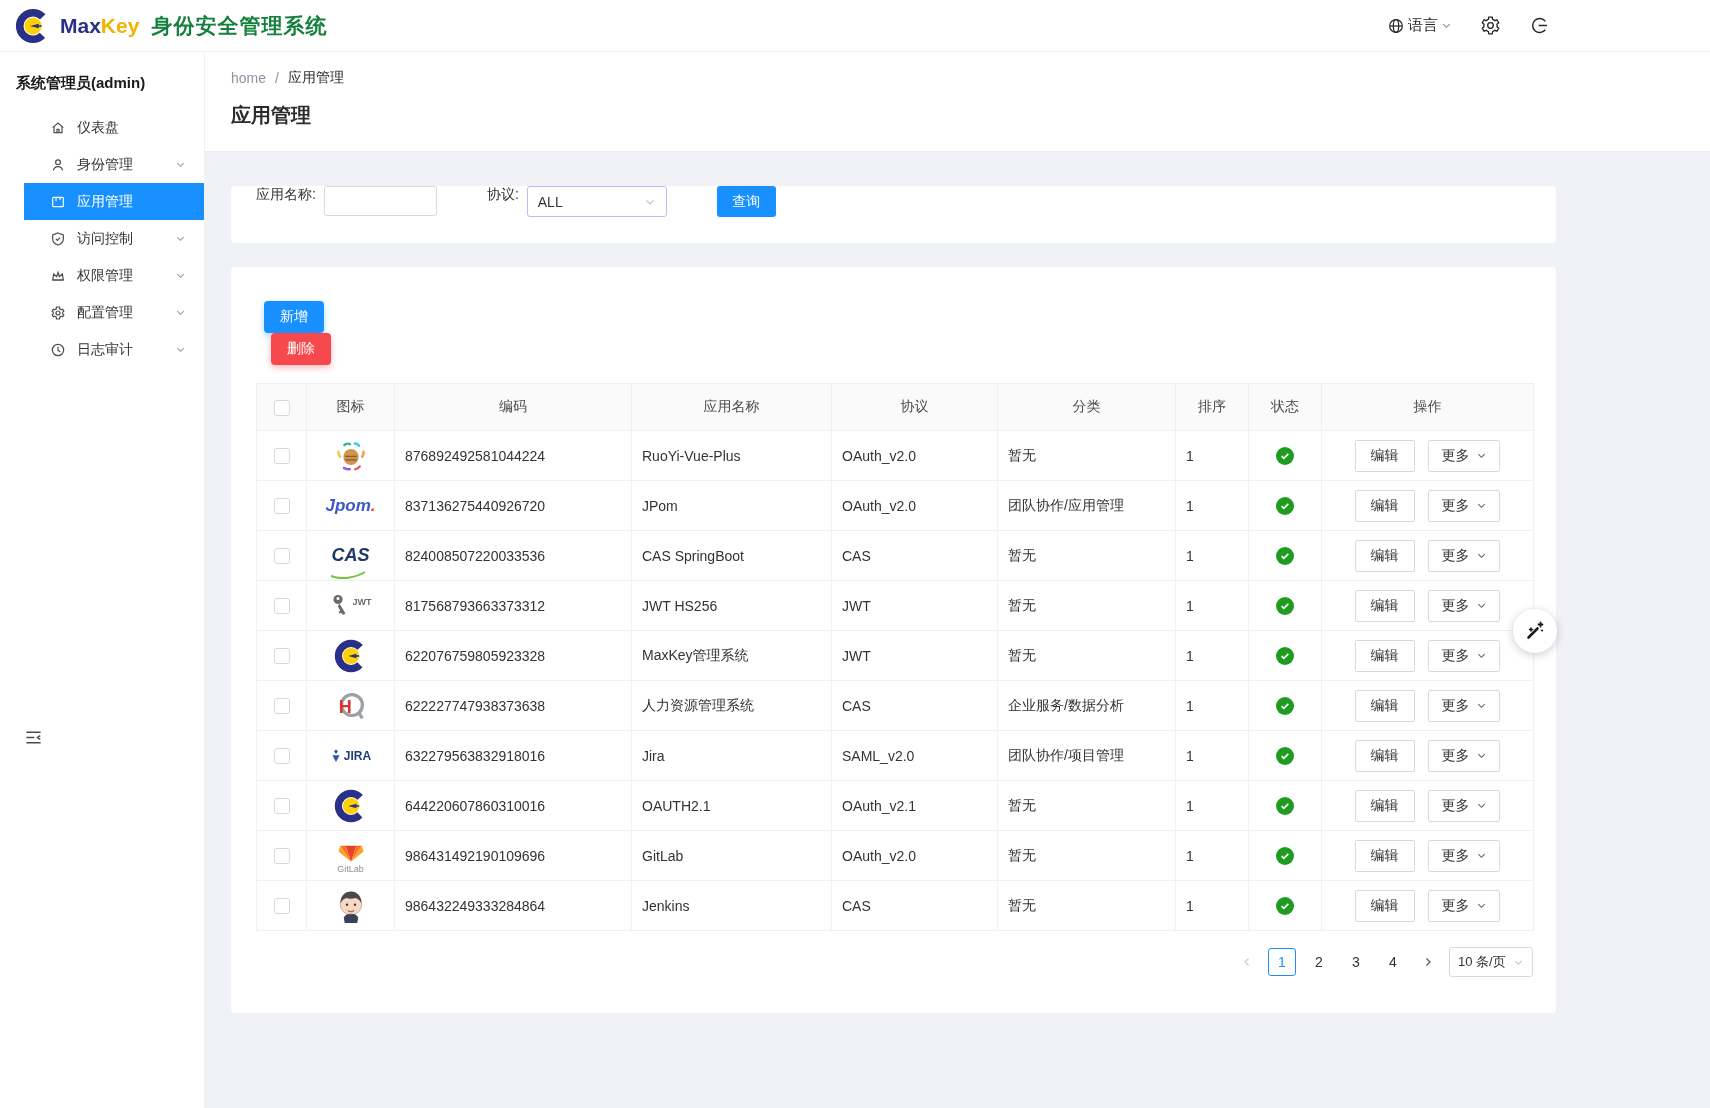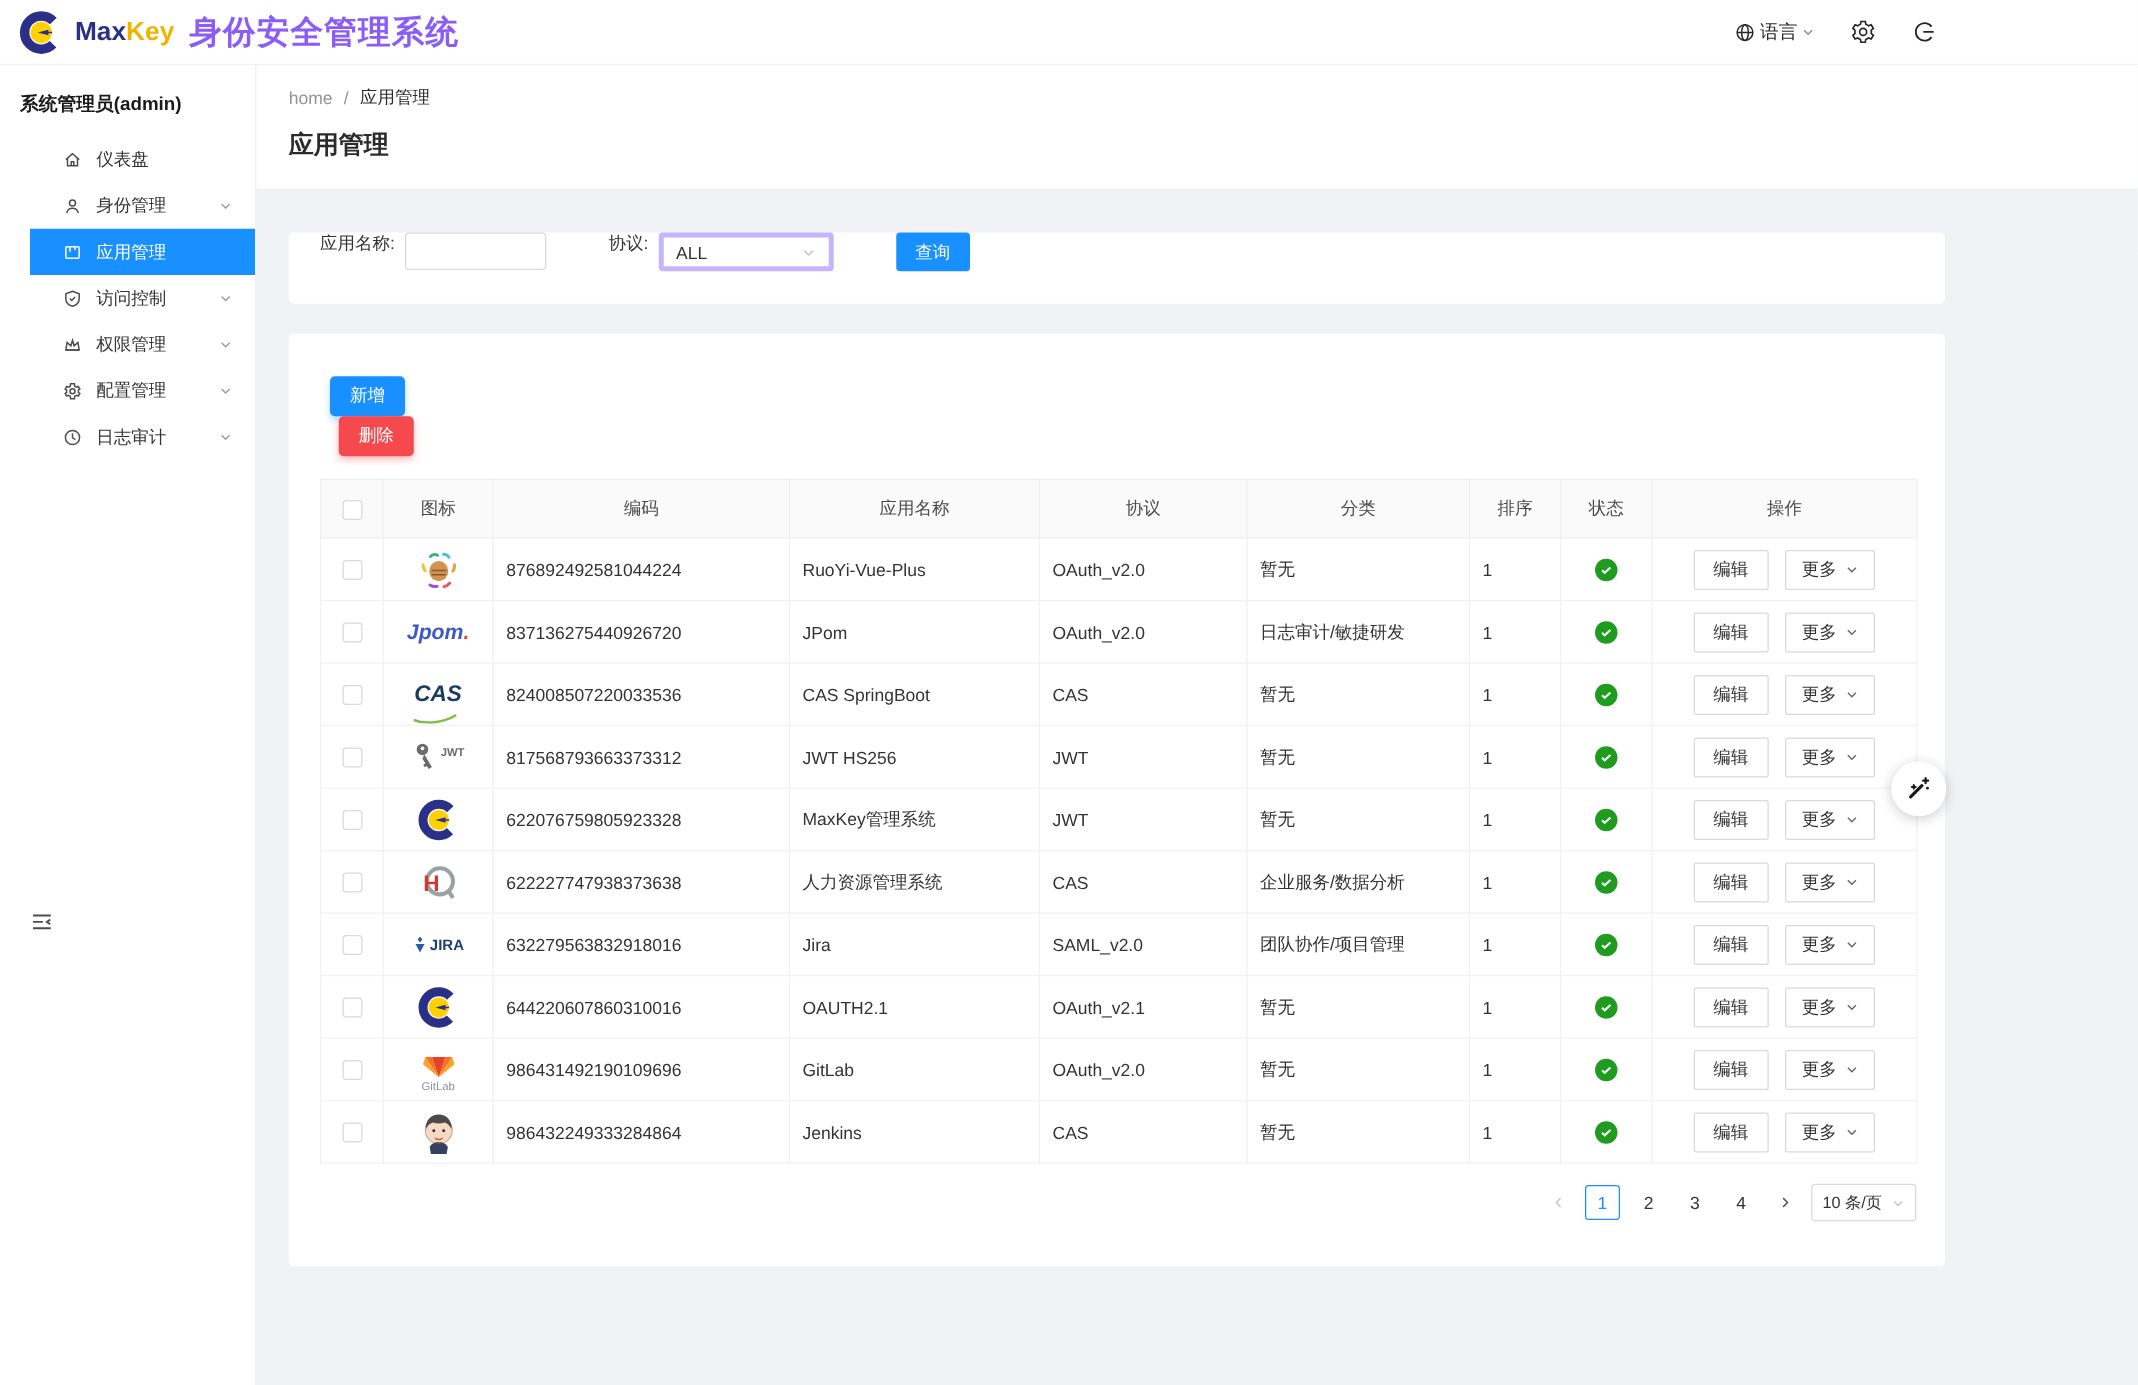--- a/index.html
+++ b/index.html
@@ -10,21 +10,21 @@
   }
   svg { display:block; }
 
   
   .topbar{ position:absolute; top:0; left:0; width:1710px; height:52px; background:#fff;
     border-bottom:1px solid #f0f0f0; display:flex; align-items:center; justify-content:space-between;
     padding:0 160px 0 14px; z-index:10;}
   .brand{ display:flex; align-items:center; }
   .brand-text{ font-size:21px; font-weight:700; margin-left:8px; }
   .brand-max{ color:#2b3087; } .brand-key{ color:#f0b400; }
-  .brand-title{ color:#8b5cf6; font-size:26px; font-weight:700; margin-left:12px; letter-spacing:1px; }
+  .brand-title{ color:#15803d; font-size:21px; font-weight:700; margin-left:12px; letter-spacing:1px; }
   .top-actions{ display:flex; align-items:center; gap:28px; }
   .lang{ display:flex; align-items:center; gap:3px; font-size:15px; color:#262626; cursor:pointer; }
   .icon-btn{ cursor:pointer; display:flex; align-items:center; }
 
   
   .sidebar{ position:absolute; top:52px; left:0; width:205px; height:1056px; background:#fff;
     border-right:1px solid #f0f0f0; z-index:5;}
   .side-user{ padding:22px 16px 8px 16px; font-size:15px; font-weight:700; color:#1a1a1a; }
   .nav{ margin-top:8px;padding-left:24px; }
   .nav-item{ height:37px; display:flex; align-items:center; padding:0 18px 0 26px; font-size:14px;
@@ -43,21 +43,21 @@
   .breadcrumb{ display:flex; align-items:center; gap:9px; font-size:14px; color:#8d93a0; }
   .bc-current{ color:#2b2b2b; }
   .page-title{ margin-top:15px; font-size:20px; font-weight:600; color:#2b2b2b; }
   .body-area{ padding:34px 0 0 26px; }
 
   .filter-card{ width:1325px; height:57px; background:#fff; border-radius:4px;
     display:flex; align-items:flex-start; padding-left:25px; font-size:14px; color:#333; }
   .name-input{ width:113px; height:30px; border:1px solid #d9d9d9; border-radius:3px; margin-left:8px;
     padding:0 8px; font:inherit; outline:none; }
   .proto-label{ margin-left:50px; }
-  .select{ width:140px; height:31px; border:4px solid #c4b5fd; border-radius:3px; margin-left:8px;
+  .select{ width:140px; height:31px; border:1px solid #c4b5fd; border-radius:3px; margin-left:8px;
     display:flex; align-items:center; justify-content:space-between; padding:0 10px; background:#fff; cursor:pointer; }
   .btn-primary{ width:59px; height:31px; background:#1890ff; color:#fff; border:none; border-radius:3px;
     font-size:14px; margin-left:50px; cursor:pointer; font-family:inherit; }
 
   .main-card{ width:1325px; min-height:746px; background:#fff; border-radius:4px; margin-top:24px;
     padding:34px 23px 24px 25px; }
   .toolbar{ display:flex;flex-direction:column; }
   .btn-add{ width:60px; height:32px; background:#1890ff; color:#fff; border:none; border-radius:4px;
     font-size:14px; margin-left:8px; cursor:pointer; box-shadow:0 3px 6px rgba(24,144,255,.35); font-family:inherit;}
   .btn-del{ width:60px; height:32px; background:#f5494e; color:#fff; border:none; border-radius:4px;
@@ -348,21 +348,21 @@
 
           <tr>
             <td class="center"><span class="cb"></span></td>
             <td class="center"><span class="logo-box jpom-logo">
                   <span>Jpom</span>
                   <span class="dot">.</span>
                 </span></td>
             <td>837136275440926720</td>
             <td>JPom</td>
             <td>OAuth_v2.0</td>
-            <td>日志审计/敏捷研发</td>
+            <td>团队协作/应用管理</td>
             <td>1</td>
             <td class="center"><span class="ok">
                   <svg width="10" height="10" viewBox="0 0 24 24" fill="none" stroke="#fff" stroke-width="4">
                     <path d="M4 12.5l5 5L20 7"></path>
                   </svg>
                 </span></td>
             <td class="center">
               <button class="btn-ghost">编辑</button>
               <button class="btn-ghost btn-more">
                   <span>更多</span>

